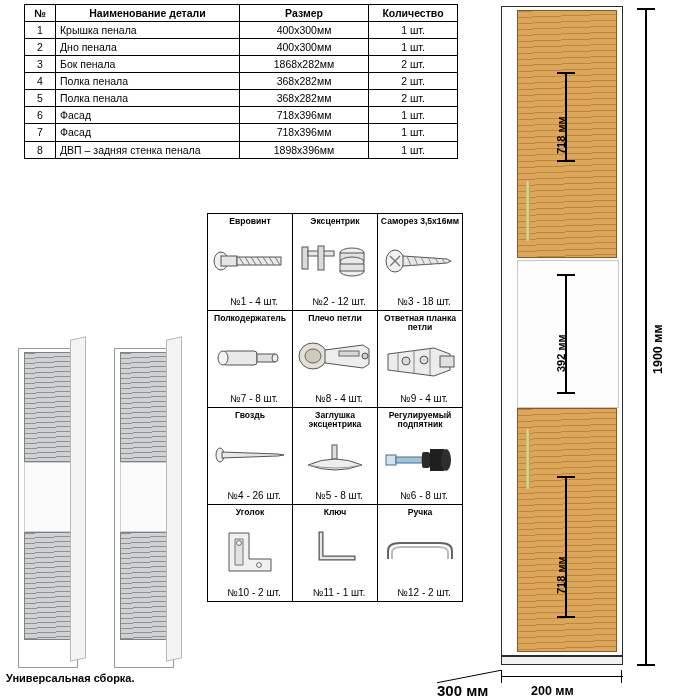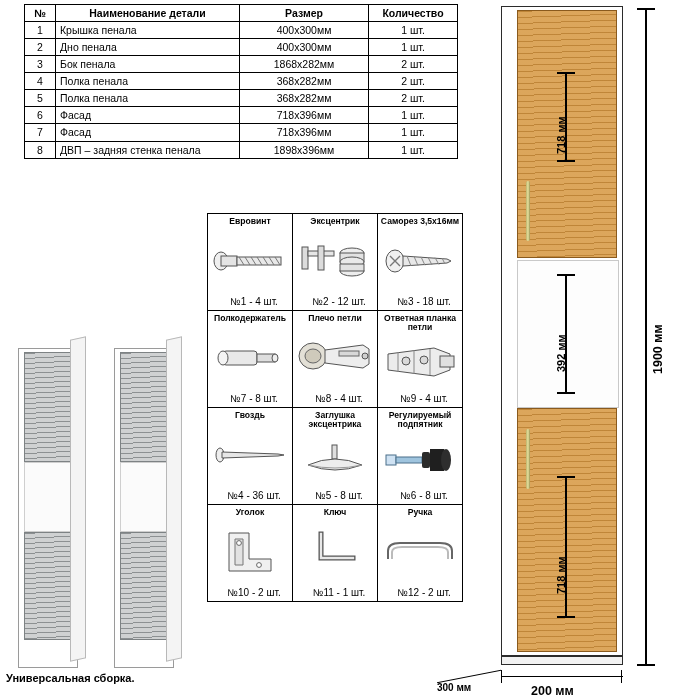--- a/index.html
+++ b/index.html
@@ -270,21 +270,21 @@
     <tr>
       <td>
         <div class="hw-cell">
           <div class="hw-title">Гвоздь</div>
           <div class="hw-art">
             <svg width="80" height="22" viewBox="0 0 80 22">
               <ellipse cx="10" cy="11" rx="4" ry="7" fill="#eee" stroke="#555"></ellipse>
               <path d="M12 8 L68 10 L74 11 L68 12 L12 14 Z" fill="#e6e6e6" stroke="#555"></path>
             </svg>
           </div>
-          <div class="hw-qty">№4 - 36 шт.</div>
+          <div class="hw-qty">№4 - 26 шт.</div>
         </div>
       </td>
       <td>
         <div class="hw-cell">
           <div class="hw-title">Заглушка эксцентрика</div>
           <div class="hw-art">
             <svg width="70" height="38" viewBox="0 0 70 38">
               <rect x="32" y="4" width="5" height="14" fill="#e0e0e0" stroke="#555"></rect>
               <path d="M8 24 Q35 12 62 24 Q35 34 8 24 Z" fill="#ededed" stroke="#555"></path>
               <path d="M8 24 Q35 30 62 24" stroke="#999" fill="none"></path>
@@ -401,19 +401,19 @@
   <div class="tick" style="left:62px;top:472px;width:18px;height:1.5px;"></div>
   <div class="tick" style="left:62px;top:612px;width:18px;height:1.5px;"></div>
   <div class="abs dim-label dim-vert" style="left:60px;top:500px;height:90px;">718 мм</div>
 
   <div class="arrow-line" style="left:150px;top:4px;width:1.5px;height:656px;"></div>
   <div class="tick" style="left:142px;top:4px;width:18px;height:1.5px;"></div>
   <div class="tick" style="left:142px;top:660px;width:18px;height:1.5px;"></div>
   <div class="abs dim-label dim-vert" style="left:156px;top:250px;height:120px;font-size:12.5px;">1900 мм</div>
 
   <div style="position:absolute;left:-58px;top:658px;width:64px;height:14px;border-bottom:1.3px solid #000;transform:skewY(-11deg);"></div>
-  <div class="abs dim-label" style="left:-58px;top:678px;font-size:10px;">300 мм</div>
+  <div class="abs dim-label" style="left:-58px;top:678px;font-size:15px;">300 мм</div>
 
   <div class="arrow-line" style="left:6px;top:672px;width:122px;height:1.4px;"></div>
   <div class="tick" style="left:6px;top:666px;width:1.4px;height:13px;"></div>
   <div class="tick" style="left:126px;top:666px;width:1.4px;height:13px;"></div>
   <div class="abs dim-label" style="left:36px;top:680px;font-size:12.5px;">200 мм</div>
 </div>
 
 </body></html>

